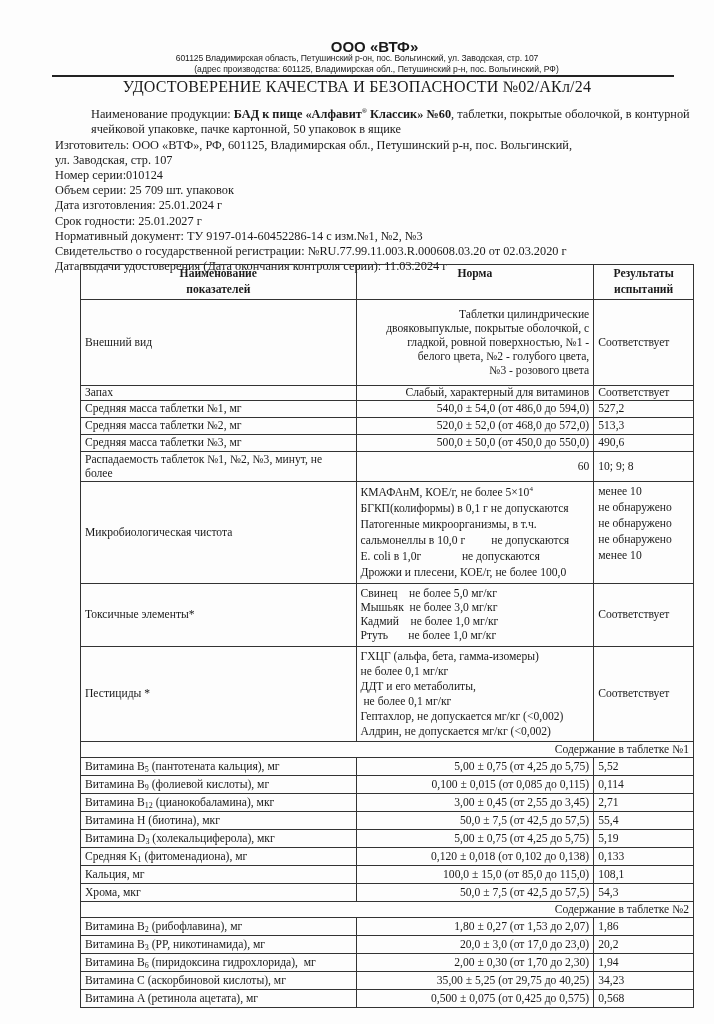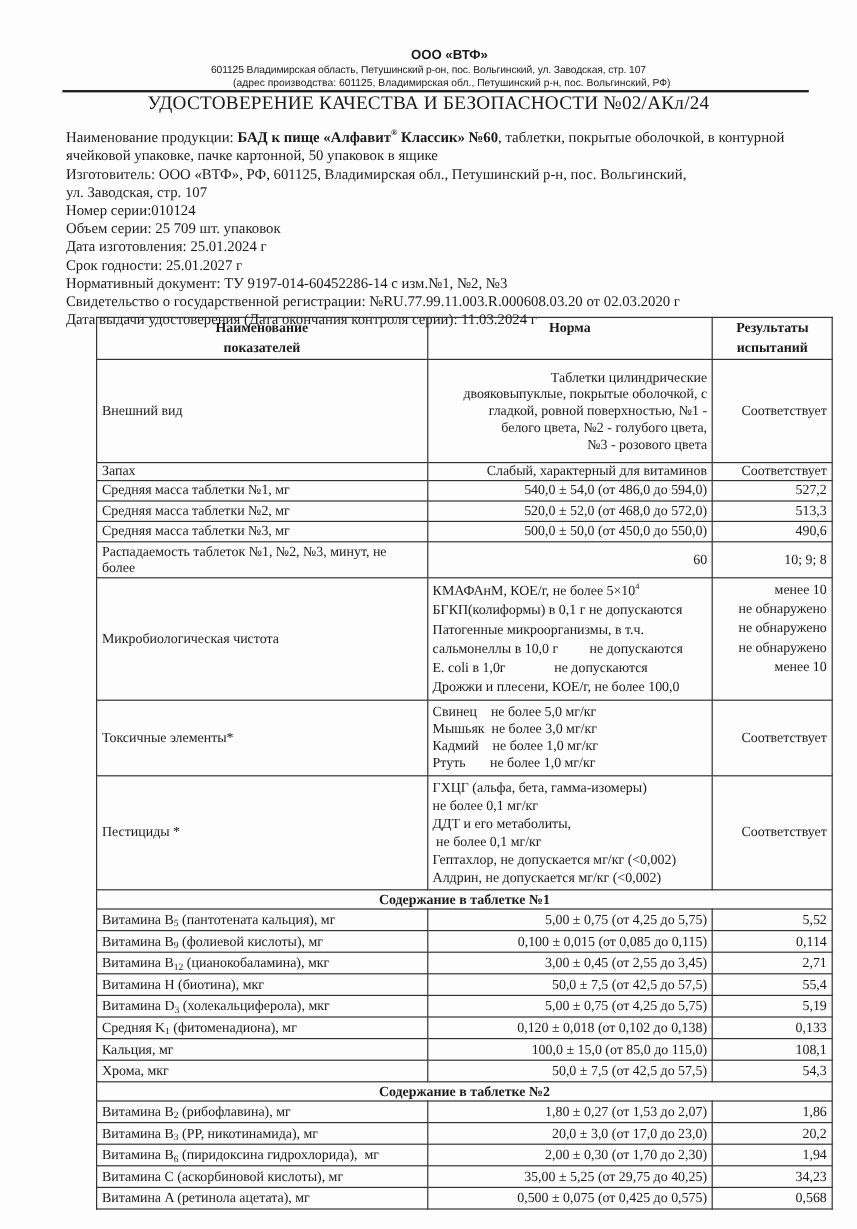--- a/index.html
+++ b/index.html
@@ -2,43 +2,43 @@
 <html><head>
 <meta charset="utf-8">
 <style>
   html, body { margin:0; padding:0; }
   body {
     width:714px; height:1024px; background:#fdfdfd; position:relative; overflow:hidden;
     font-family:"Liberation Serif", "DejaVu Serif", serif; color:#1a1a1a;
   }
   .letterhead { position:absolute; left:0; top:40px; width:714px; text-align:center;
     font-family:"Liberation Sans", "DejaVu Sans", sans-serif; }
-  .lh-org { font-size:11px; font-weight:bold; line-height:13px;padding-left:35px; }
+  .lh-org { font-size:15px; font-weight:bold; line-height:13px;padding-left:35px; }
   .lh-addr { font-size:8.6px; line-height:11px; letter-spacing:-0.1px; }
   .lh-prod { font-size:8.6px; line-height:11px; padding-left:39px; }
   .rule { position:absolute; left:52px; width:622px; top:75px; height:2px; background:#222; }
   .title { position:absolute; left:0; width:714px; top:78px; text-align:center;
     font-size:16px; font-weight:normal; letter-spacing:0.2px; }
   .info { position:absolute; left:55px; top:104px; width:650px; font-size:12.3px; line-height:15.2px; }
   .info .line { white-space:nowrap; }
-  .info .wrap { white-space:normal; }
+  .info .wrap { white-space:normal;margin-left:36px; }
   .u { }
   .b { font-weight:bold; }
   sup.r { font-size:7px; }
 
   table.spec { position:absolute; left:56px; top:264px; width:614px; border-collapse:collapse;
     font-size:11.6px; line-height:14px;margin-left:24px; }
   table.spec td, table.spec th { border:1px solid #333; padding:0 4px; vertical-align:middle; }
   table.spec th { font-weight:bold; text-align:center; line-height:16px; padding:1px 4px; }
   col.c1 { width:276px; } col.c2 { width:238px; } col.c3 { width:100px; }
   td.n { text-align:left; }
   td.norm { text-align:right; }
-  td.res { text-align:right; }
+  td.res { text-align:left; }
   td.left { text-align:left; }
-  .sec td { font-weight:bold; text-align:center; }
+  .sec td { font-weight:normal; text-align:right; }
   .sub { font-size:8px; vertical-align:-2px; line-height:0; }
   .supx { font-size:7px; vertical-align:5px; line-height:0; }
   .ml { padding-top:2px !important; padding-bottom:2px !important; }
 </style>
 </head>
 <body>
 
 <div class="letterhead">
   <div class="lh-org">ООО «ВТФ»</div>
   <div class="lh-addr">601125 Владимирская область, Петушинский р-он, пос. Вольгинский, ул. Заводская, стр. 107</div>

